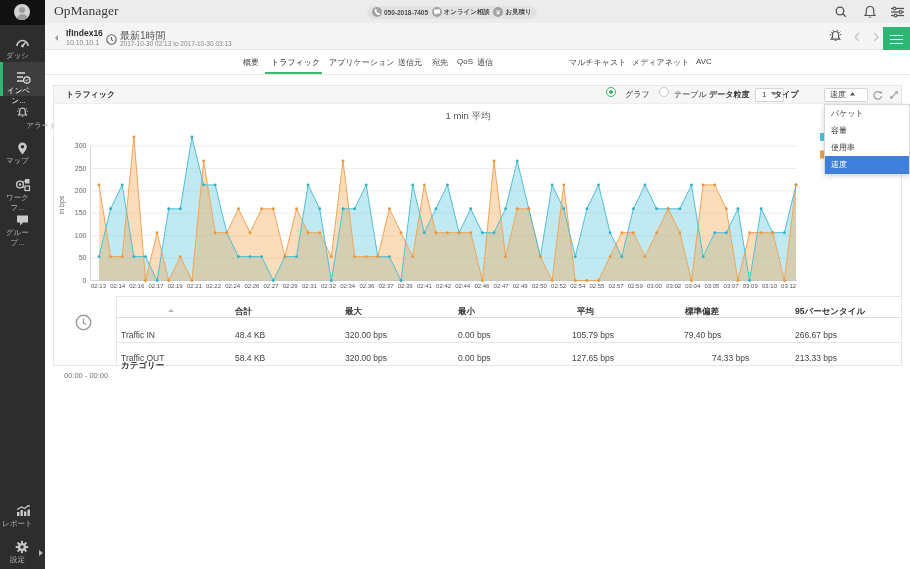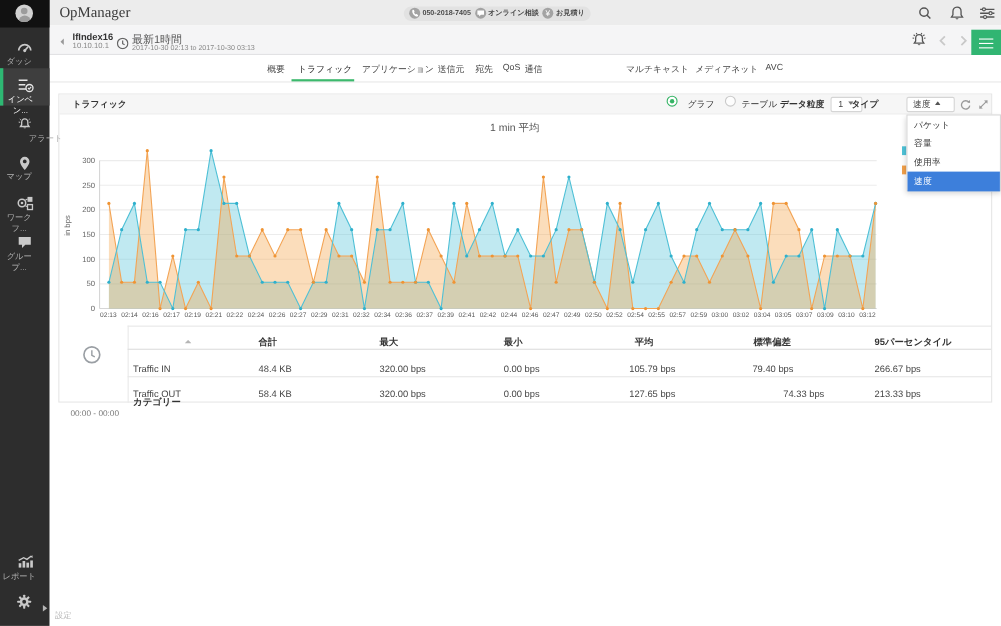--- a/index.html
+++ b/index.html
@@ -447,21 +447,21 @@
             <rect x="2" y="9" width="2.4" height="4"></rect>
             <rect x="5.5" y="7" width="2.4" height="6"></rect>
             <rect x="9" y="8.5" width="2.4" height="4.5"></rect>
             <rect x="12.5" y="6.5" width="2.4" height="6.5"></rect>
           </g>
           <path d="M2 6.5 L6.5 4 L9.5 5.5 L13.5 2.5" fill="none" stroke="#c9c9c9" stroke-width="1.3"></path>
           <path d="M14.5 1.8 L14.7 4.3 L12.3 3.1 Z" fill="#c9c9c9"></path>
         </svg>
       <div class="lbl">レポート</div>
     </div>
-    <div class="sitem" style="top:540px;padding-left:40px;">
+    <div class="sitem" style="top:540px;">
       <svg width="14" height="14" viewBox="0 0 16 16">
           <g fill="#c9c9c9">
             <circle cx="8" cy="8" r="4.6"></circle>
             <g>
               <rect x="6.9" y="0.8" width="2.2" height="3" rx="0.6"></rect>
               <rect x="6.9" y="12.2" width="2.2" height="3" rx="0.6"></rect>
               <rect x="0.8" y="6.9" width="3" height="2.2" rx="0.6"></rect>
               <rect x="12.2" y="6.9" width="3" height="2.2" rx="0.6"></rect>
               <rect x="6.9" y="0.8" width="2.2" height="3" rx="0.6" transform="rotate(45 8 8)"></rect>
               <rect x="6.9" y="12.2" width="2.2" height="3" rx="0.6" transform="rotate(45 8 8)"></rect>

